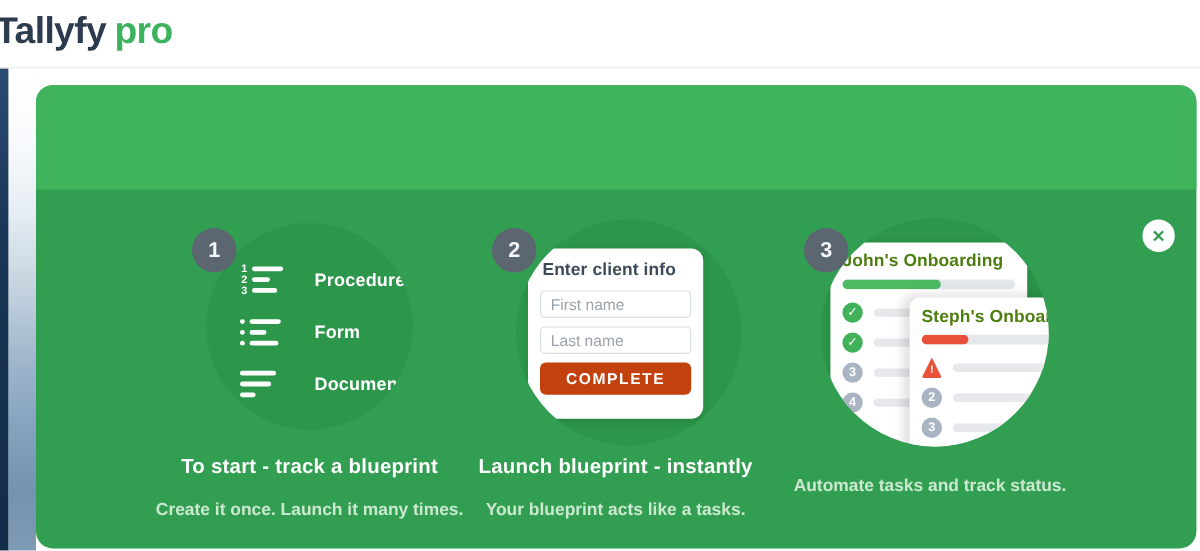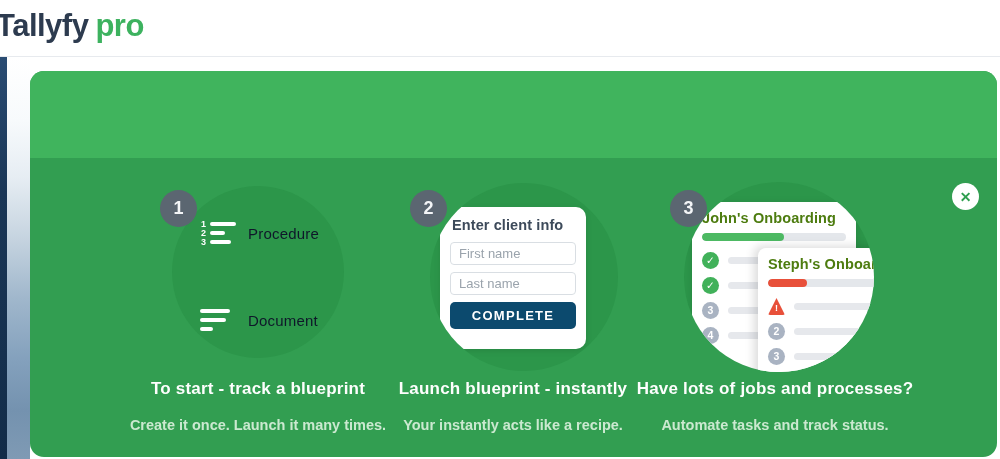--- a/index.html
+++ b/index.html
@@ -61,36 +61,36 @@
   .bp-row { position:absolute; left:28px; display:flex; align-items:center; height:34px; }
   .bp-row.r1 { top:30px; }
   .bp-row.r2 { top:74px; }
   .bp-row.r3 { top:117px; }
   .bp-icon { width:42px; display:flex; flex-direction:column; gap:4px; }
   .ic-line { display:flex; align-items:center; gap:4px; height:5px; }
   .ic-num { color:#fff; font-size:9px; font-weight:bold; line-height:5px; width:6px; text-align:right; }
   .ic-dot { width:4px; height:4px; border-radius:50%; background:#fff; }
   .ic-bar { height:3.5px; border-radius:2px; background:#fff; }
   .w26{width:26px;} .w21{width:21px;} .w15{width:15px;} .w14{width:14px;} .w24{width:24px;} .w30{width:30px;} .w13{width:13px;}
-  .bp-label { color:#0f172a; font-size:15px; font-weight:400; margin-left:6px; letter-spacing:0.2px; }
+  .bp-label { color:#ffffff; font-size:15px; font-weight:700; margin-left:20px; letter-spacing:0.2px; }
   
   .form-card {
     position:absolute; left:10px; top:24px; width:146px; height:142px;
     background:#ffffff; border-radius:10px; padding:9px 10px 10px 10px;
     box-shadow:0 2px 6px rgba(0,0,0,0.10);
   }
   .form-title { color:#3d4a5a; font-size:14.5px; font-weight:bold; margin:1px 0 9px 2px; letter-spacing:0.1px; }
   .form-input {
     width:100%; height:23px; border:1px solid #d9dee3; border-radius:4px;
     font-family:inherit; font-size:13px; color:#6b7680; padding:0 0 0 8px; margin-bottom:7px;
     background:#fff; display:block;
   }
   .form-input::placeholder { color:#9aa3ac; opacity:1; }
   .complete-btn {
-    width:100%; height:27px; background:#0c4a6e; border:none; border-radius:5px;
+    width:100%; height:27px; background:#c2410c; border:none; border-radius:5px;
     color:#ffffff; font-family:inherit; font-size:13px; font-weight:bold; letter-spacing:1.3px; cursor:pointer;
   }
   
   .proc-card {
     position:absolute; background:#ffffff; border-radius:8px; padding:8px 10px;
     box-shadow:0 2px 8px rgba(0,0,0,0.12);
   }
   .proc-card.john { left:8px; top:20px; width:164px; height:175px; }
   .proc-card.steph { left:74px; top:66px; width:150px; height:150px; box-shadow:-4px -2px 10px rgba(0,0,0,0.14); }
   .proc-title { color:#4d7c0f; font-size:14.5px; font-weight:bold; white-space:nowrap; letter-spacing:0.1px; }
@@ -155,20 +155,37 @@
               <span class="ic-num">2</span>
               <span class="ic-bar w15"></span>
             </span>
           <span class="ic-line">
               <span class="ic-num">3</span>
               <span class="ic-bar w21"></span>
             </span>
         </span>
         <span class="bp-label">Procedure</span>
       </div>
+      <div class="bp-row r2">
+        <span class="bp-icon">
+          <span class="ic-line">
+              <span class="ic-dot"></span>
+              <span class="ic-bar w26"></span>
+            </span>
+          <span class="ic-line">
+              <span class="ic-dot"></span>
+              <span class="ic-bar w14"></span>
+            </span>
+          <span class="ic-line">
+              <span class="ic-dot"></span>
+              <span class="ic-bar w24"></span>
+            </span>
+        </span>
+        <span class="bp-label">Form</span>
+      </div>
       <div class="bp-row r3">
         <span class="bp-icon">
           <span class="ic-line">
               <span class="ic-bar w30"></span>
             </span>
           <span class="ic-line">
               <span class="ic-bar w26"></span>
             </span>
           <span class="ic-line">
               <span class="ic-bar w13"></span>
@@ -233,21 +250,20 @@
         </div>
       </div>
     </div>
 
     <div class="caption s1">
       <div class="cap-title">To start - track a blueprint</div>
       <div class="cap-sub">Create it once. Launch it many times.</div>
     </div>
     <div class="caption s2">
       <div class="cap-title">Launch blueprint - instantly</div>
-      <div class="cap-sub">Your instantly acts like a recipe.</div>
+      <div class="cap-sub">Your blueprint acts like a tasks.</div>
     </div>
     <div class="caption s3">
-      <div class="cap-title">Have lots of jobs and processes?</div>
       <div class="cap-sub">Automate tasks and track status.</div>
     </div>
 
   </div>
 </div>
 
 </body></html>

